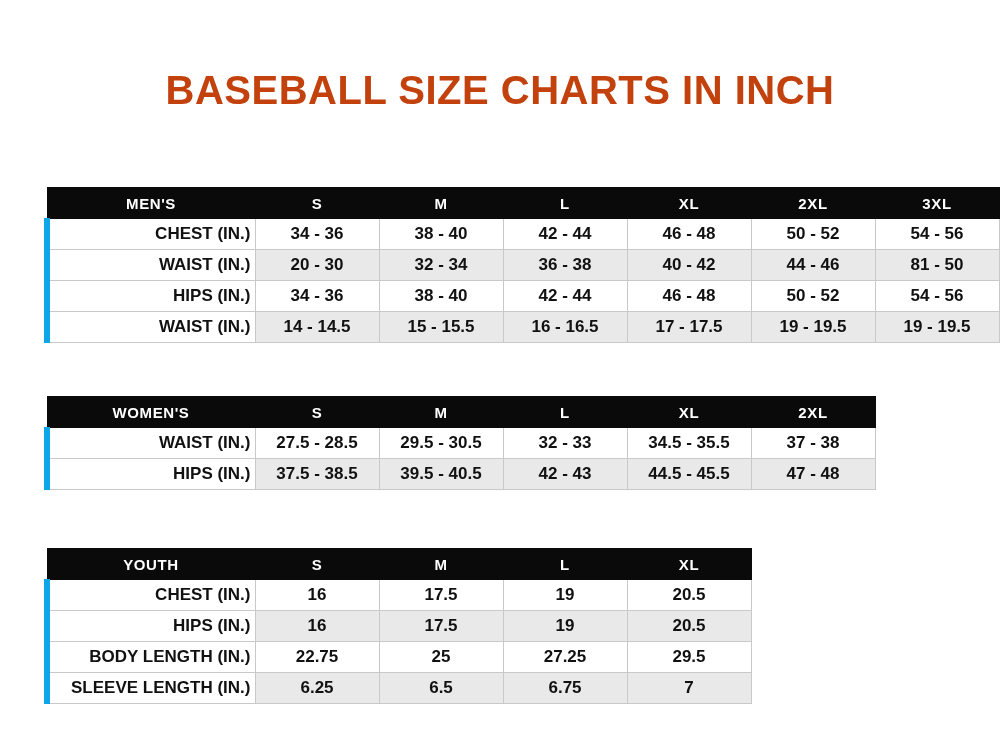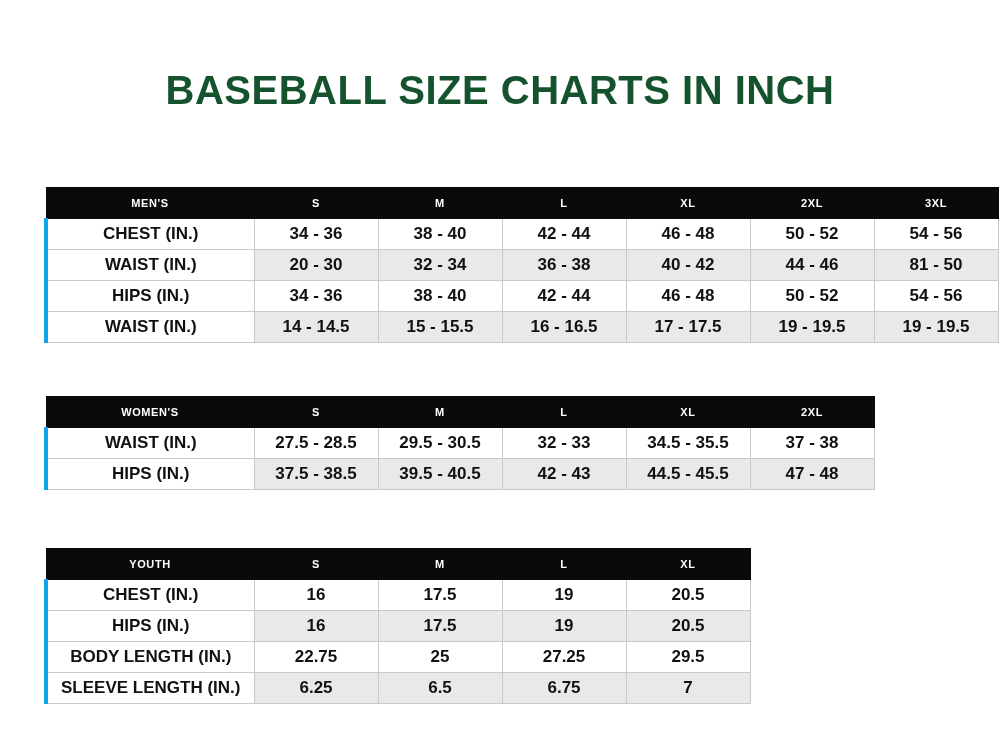--- a/index.html
+++ b/index.html
@@ -22,21 +22,21 @@
   }
   .title {
     position: absolute;
     top: 68px;
     left: 0;
     width: 1000px;
     text-align: center;
     font-size: 40px;
     font-weight: bold;
     letter-spacing: 0.5px;
-    color: #14532d;
+    color: #c2410c;
   }
   .chart-block {
     position: absolute;
     left: 44px;
   }
   #block-men { top: 187px; }
   #block-women { top: 396px; }
   #block-youth { top: 548px; }
 
   table.size-table {
@@ -51,38 +51,39 @@
     font-size: 17px;
     height: 31px;
     padding: 0 4px;
     white-space: nowrap;
     box-sizing: border-box;
   }
   
   table.size-table thead th {
     background: #0a0a0a;
     color: #ffffff;
-    font-size: 11px;
+    font-size: 15px;
     letter-spacing: 0.6px;
     border: 1px solid #0a0a0a;
   }
   
   table.size-table tbody tr:nth-child(odd) td {
     background: #ffffff;
   }
   table.size-table tbody tr:nth-child(even) td {
     background: #e9e9e9;
   }
   table.size-table tbody td {
     border: 1px solid #c9c9c9;
     color: #111111;
   }
   table.size-table tbody td.rowlabel {
     background: #ffffff;
-    border-left: 4px solid #0ea5e9;
+    border-left: 6px solid #0ea5e9;
+    text-align: right;
   }
   table.size-table tbody tr:nth-child(even) td.rowlabel {
     background: #ffffff;
   }
   
   #table-men col.c0 { width: 208px; }
   #table-men col.cx { width: 124px; }
   #table-women col.c0 { width: 208px; }
   #table-women col.cx { width: 124px; }
   #table-youth col.c0 { width: 208px; }

